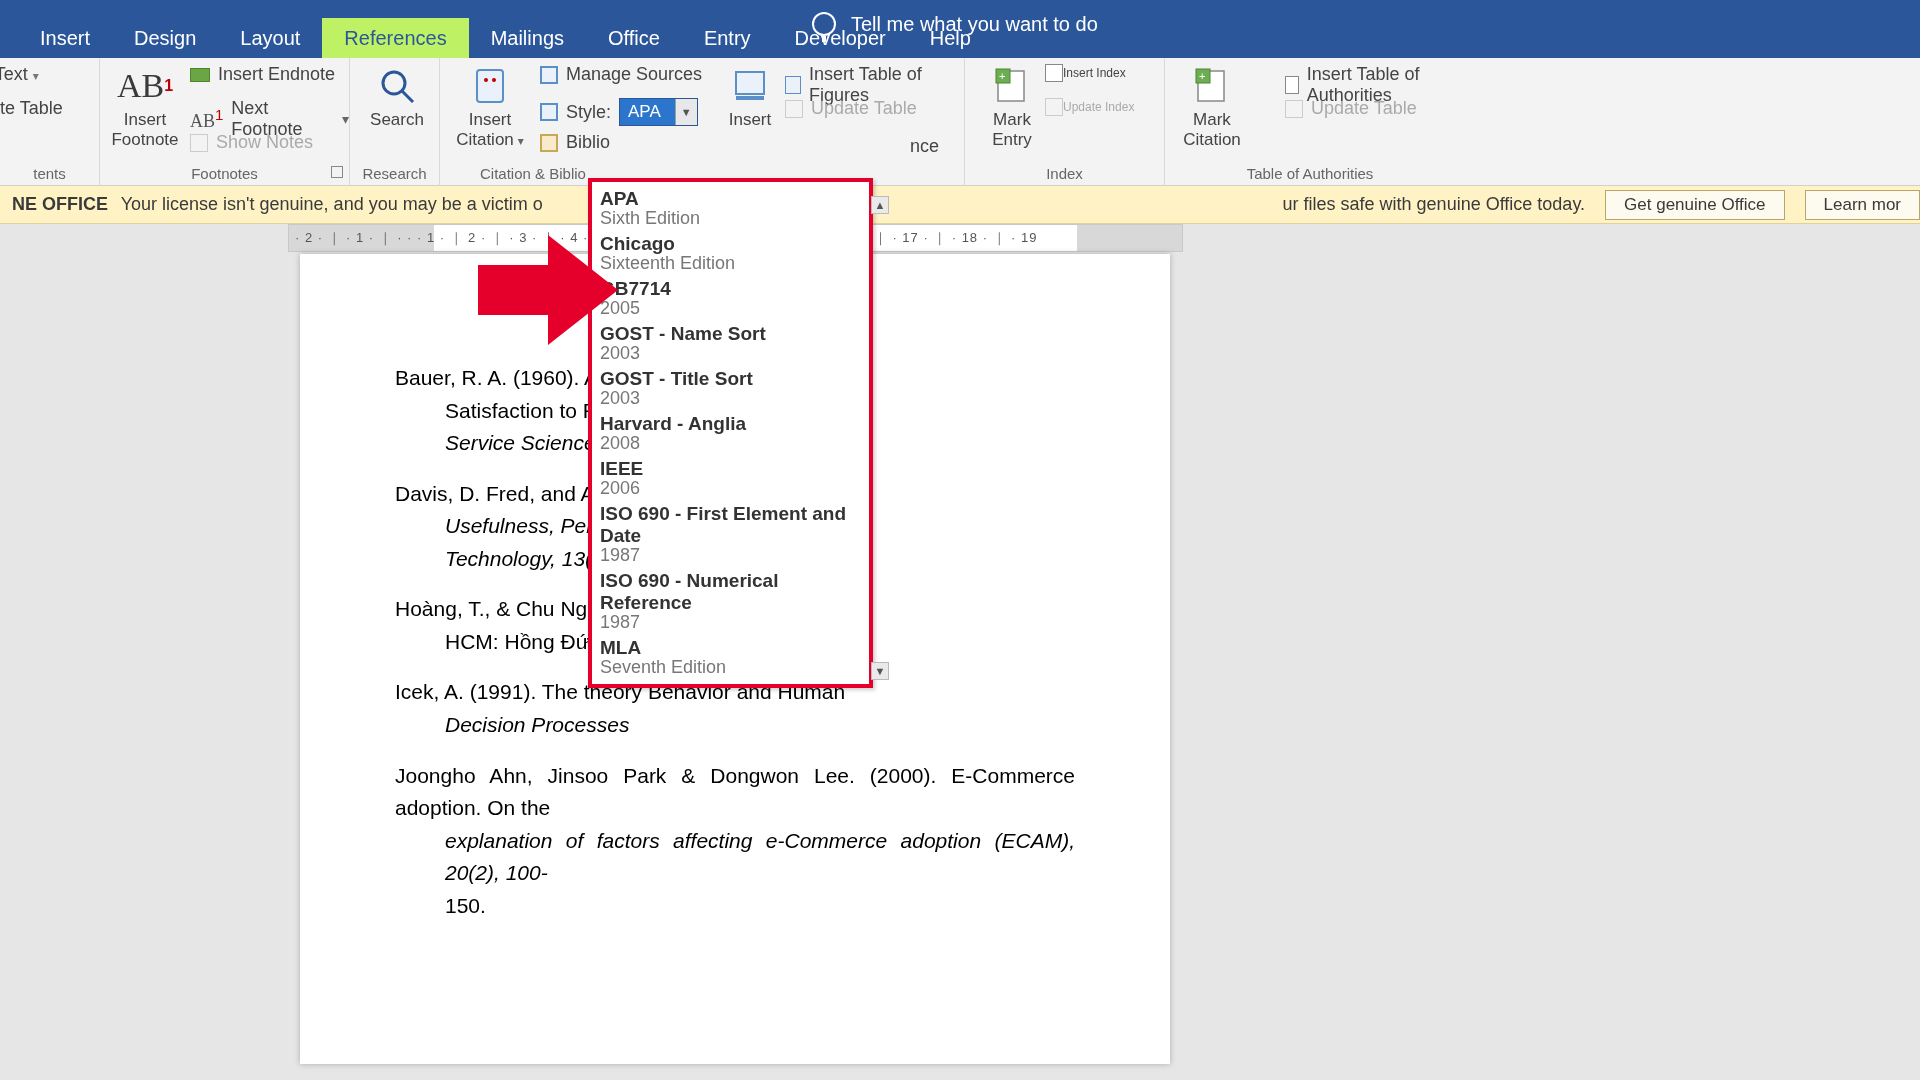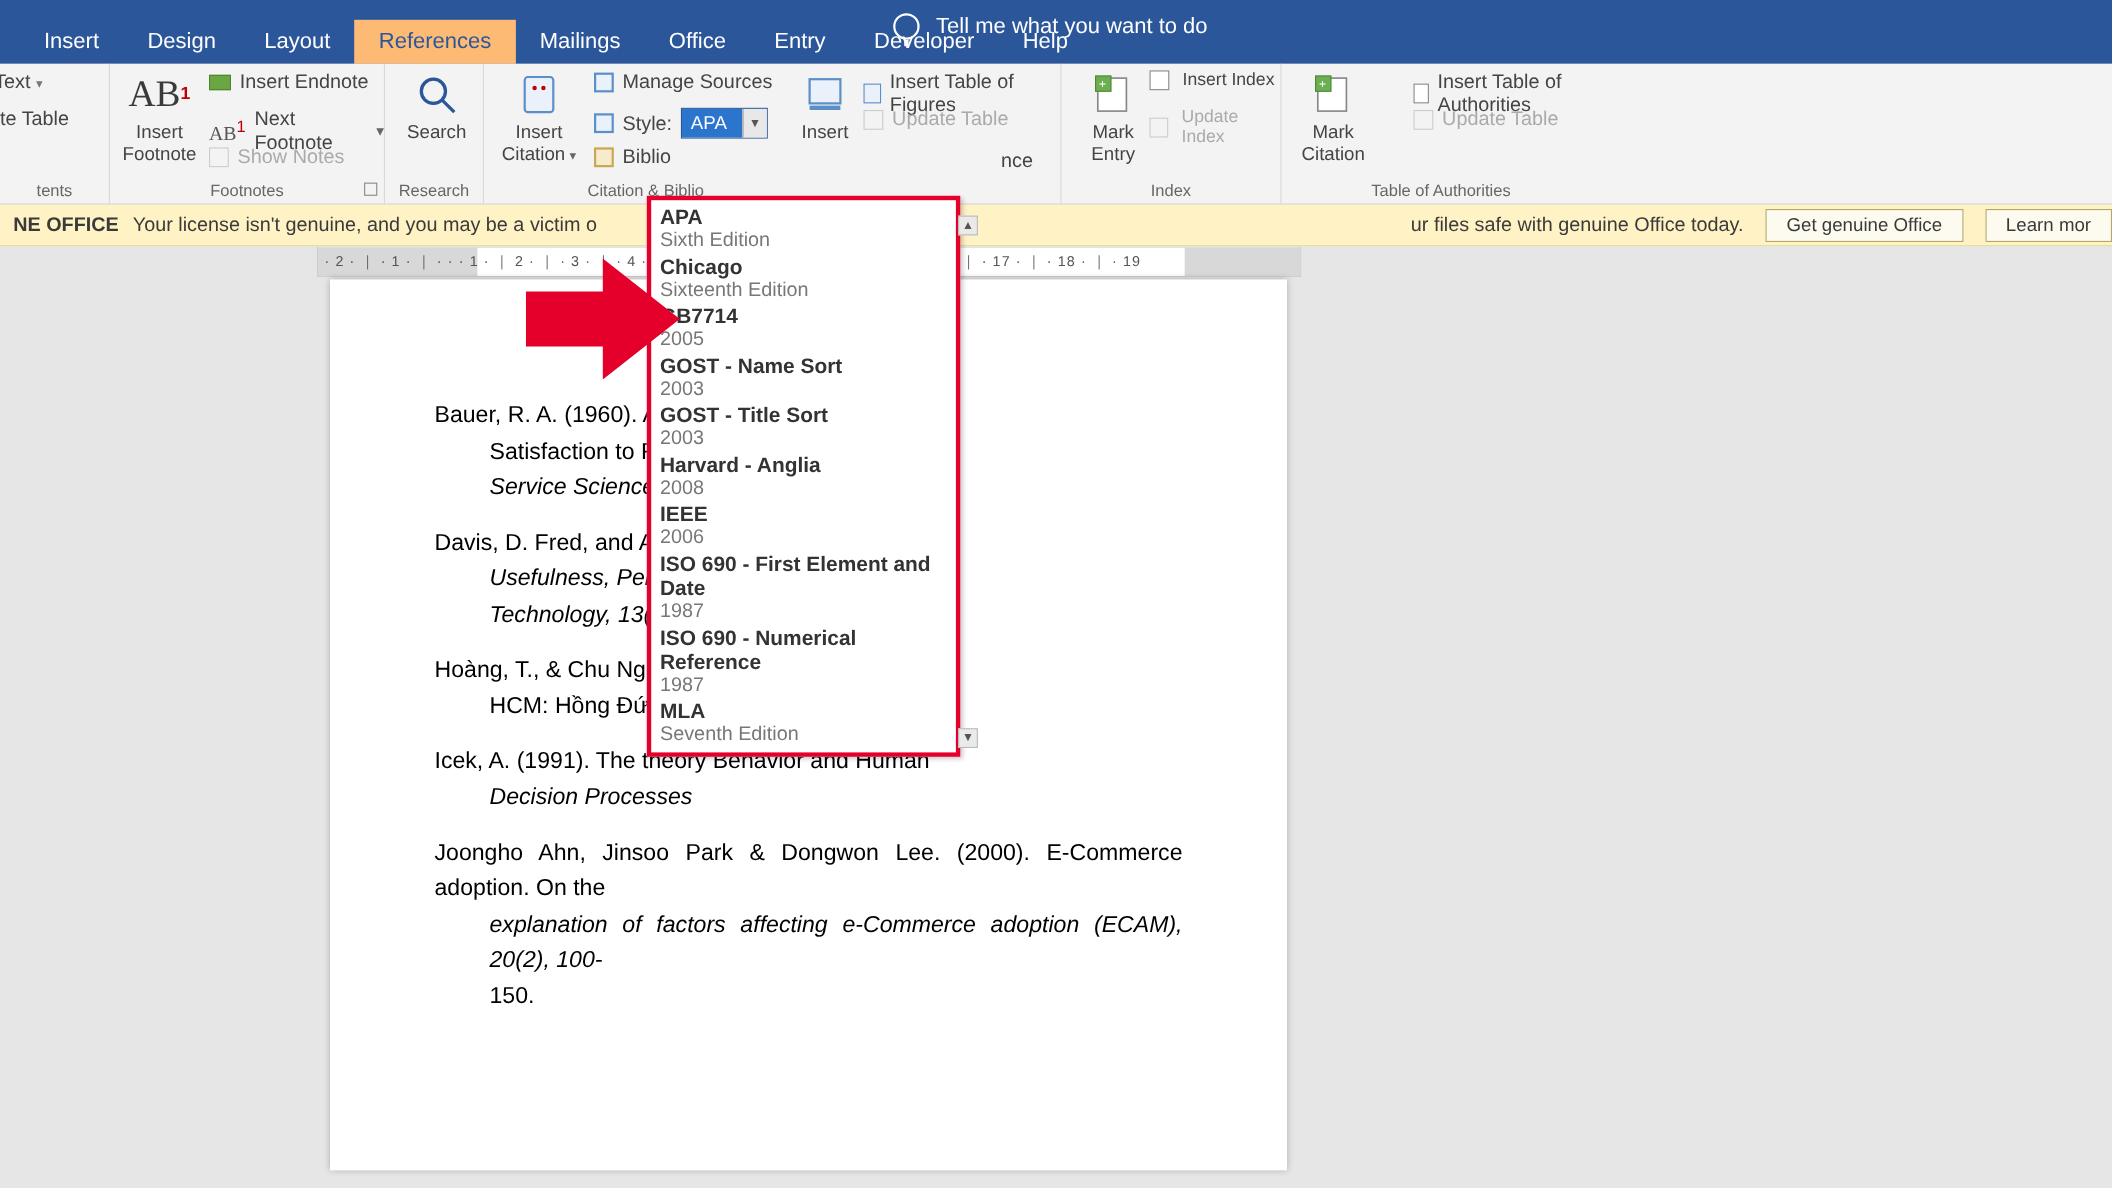--- a/index.html
+++ b/index.html
@@ -13,21 +13,21 @@
 body::before{content:"";position:absolute;inset:0;background:#000;}
 #stage{position:absolute;inset:0;background:#E6E6E6;}
 
 
 
 
 #tab-strip{position:absolute;left:0;right:0;top:0;height:58px;background:#2B579A;
            display:flex;align-items:flex-end;gap:0;padding-left:18px;color:#fff;}
 #tab-strip .tab{height:40px;display:flex;align-items:center;padding:0 22px;
                 font-size:20px;cursor:pointer;}
-#tab-strip .tab.active{background:#fdba74;color:#2B579A;}
+#tab-strip .tab.active{background:#bef264;color:#2B579A;}
 
 #tellme{position:absolute;left:812px;top:12px;display:flex;align-items:center;gap:15px;color:#fff;}
 #tellme .bulb{width:24px;height:24px;border:2px solid #fff;border-radius:50%;position:relative;}
 #tellme .bulb::after{content:"";position:absolute;left:8px;top:22px;width:4px;height:6px;background:#fff;}
 #tellme span{font-size:20px;}
 
 
 
 
 #ribbon{position:absolute;left:0;right:0;top:58px;height:128px;background:#F3F3F3;
@@ -89,21 +89,21 @@
 #btn-insert-caption{position:absolute;left:280px;top:4px;width:60px;}
 
 .cap-row{position:absolute;left:345px;display:flex;align-items:center;gap:8px;font-size:18px;color:#444;}
 #row-insert-tof{top:6px;}
 #row-update-table-fig{top:40px;color:#AAA;}
 #row-crossref{top:78px;}
 
 
 #g-index{left:965px;width:200px;}
 #btn-mark-entry{position:absolute;left:12px;top:4px;width:70px;}
-.idx-row{position:absolute;left:80px;display:flex;align-items:center;gap:12px;font-size:16px;color:#444;}
+.idx-row{position:absolute;left:80px;display:flex;align-items:center;gap:0;font-size:12px;color:#444;}
 #row-insert-index{top:6px;}
 #row-update-index{top:40px;color:#AAA;}
 
 
 #g-toa{left:1165px;width:290px;border-right:none;}
 #btn-mark-citation{position:absolute;left:12px;top:4px;width:70px;}
 .toa-row{position:absolute;left:80px;display:flex;align-items:center;gap:8px;font-size:18px;color:#444;margin-left:40px;}
 #row-insert-toa{top:6px;}
 #row-update-toa{top:40px;color:#AAA;}
 
@@ -276,21 +276,21 @@
         <span>Insert Table of Figures</span>
       </div>
       <div class="cap-row" id="row-update-table-fig">
         <span style="width:18px;height:18px;border:1px solid #CCC;display:inline-block"></span>
         <span>Update Table</span>
       </div>
       <div class="cap-row" id="row-crossref" style="left:470px">
         <span>nce</span>
       </div>
 
-      <div class="caption" style="left:0;width:200px;text-align:right;padding-left:40px">Citation &amp; Biblio</div>
+      <div class="caption" style="left:0;width:200px;text-align:left;padding-left:40px">Citation &amp; Biblio</div>
     </div>
 
     <div class="rib-group" id="g-index">
       <div id="btn-mark-entry" class="big-btn">
         <div class="ico">
           <svg width="36" height="38">
               <rect x="4" y="4" width="26" height="30" fill="#fff" stroke="#888" stroke-width="1.5"></rect>
               <rect x="2" y="2" width="14" height="14" fill="#6CAF52" stroke="#4E8430"></rect>
               <text x="5" y="13" font-size="11" fill="#fff">+</text>
             </svg>

